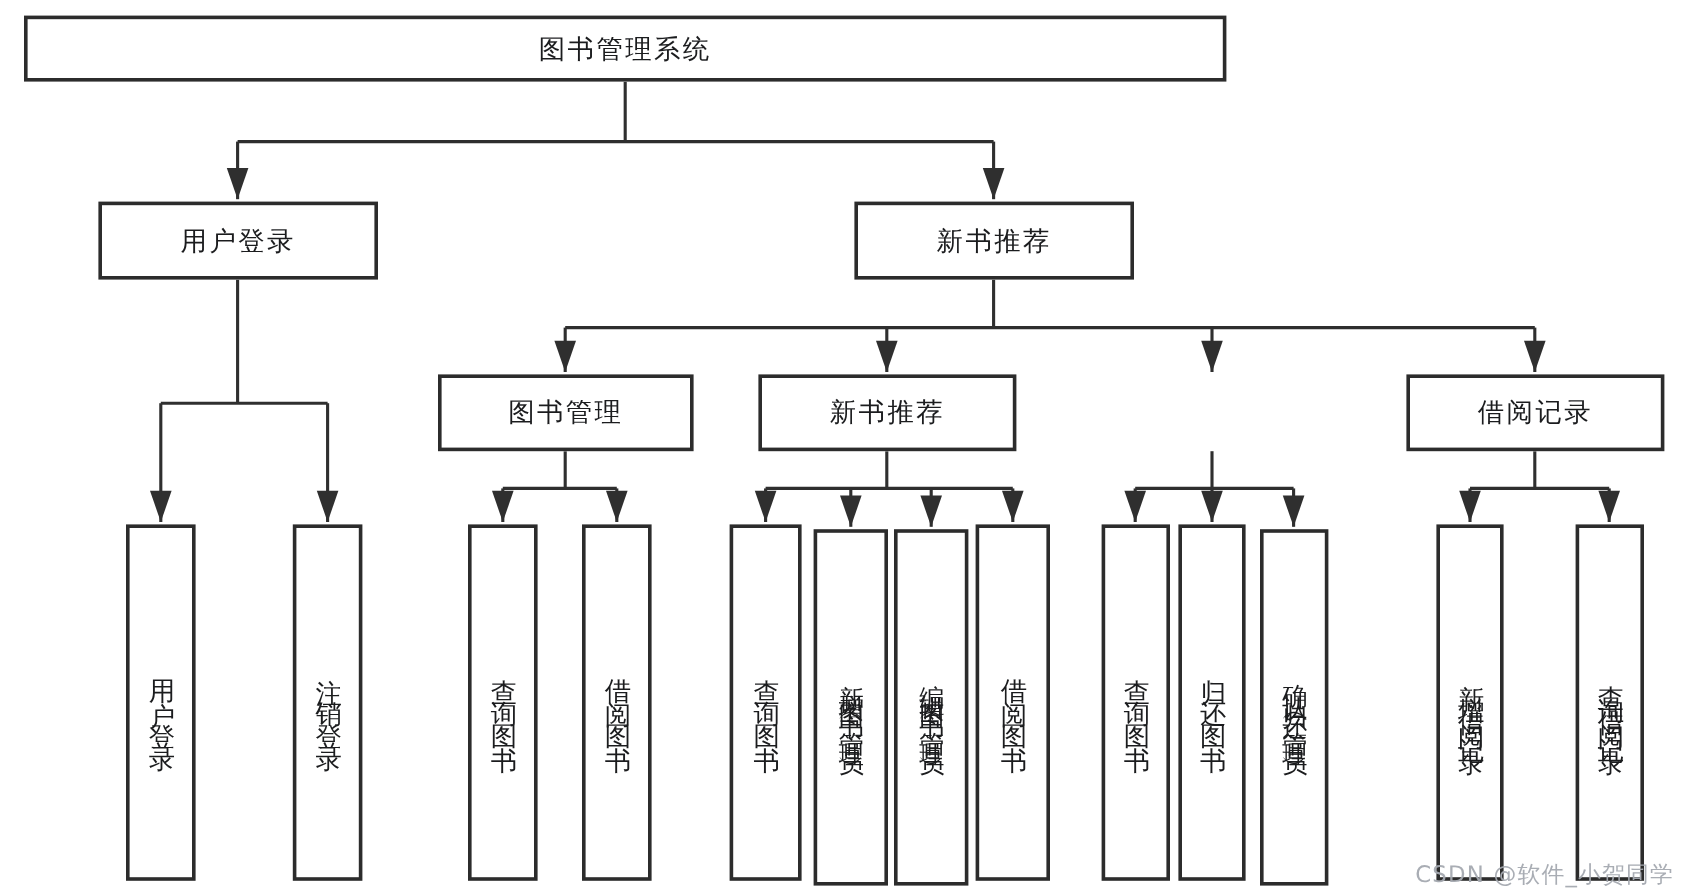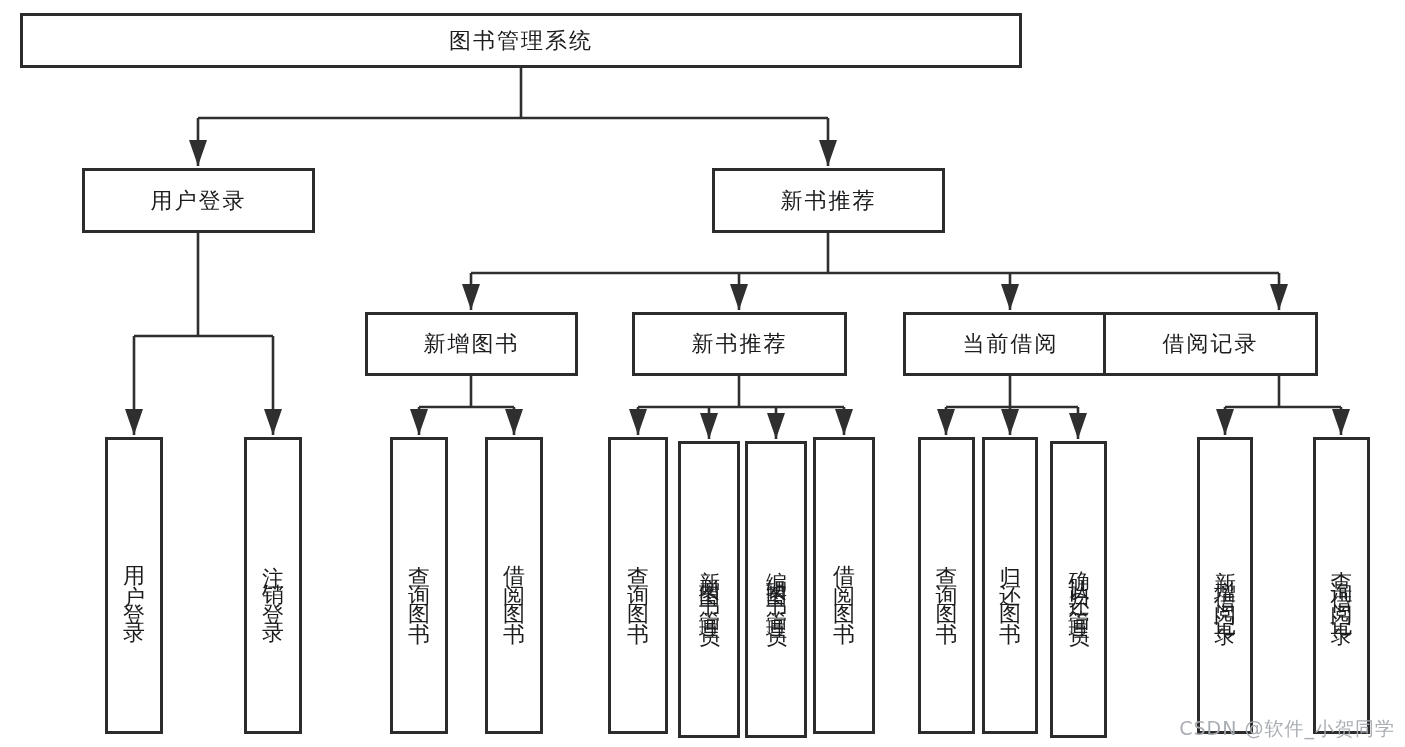--- a/index.html
+++ b/index.html
@@ -21,21 +21,21 @@
   .sp-wide span{letter-spacing:19px;}
   .sp-mid  span{letter-spacing:11px;}
   .sp-tight span{letter-spacing:8px;font-size:21px;}
   
   .n-root          {left:20px;  top:13px;  width:1002px;height:55px;}
   .n-login-branch  {left:82px;  top:168px; width:233px; height:65px;}
   .n-book-mgmt     {left:712px; top:168px; width:233px; height:65px;}
   .n-new-book-rec  {left:365px; top:312px; width:213px; height:64px;}
   .n-book-borrow   {left:632px; top:312px; width:215px; height:64px;}
   .n-current-borrow{left:903px; top:312px; width:215px; height:64px;}
-  .n-borrow-record {left:1103px;top:312px; width:215px; height:64px;}
+  .n-borrow-record {left:1172px;top:312px; width:215px; height:64px;}
   .n-user-login    {left:105px; top:437px; width:58px;  height:297px;}
   .n-logout        {left:244px; top:437px; width:58px;  height:297px;}
   .n-nbr-query     {left:390px; top:437px; width:58px;  height:297px;}
   .n-nbr-borrow    {left:485px; top:437px; width:58px;  height:297px;}
   .n-bb-query      {left:608px; top:437px; width:60px;  height:297px;}
   .n-bb-add        {left:678px; top:441px; width:62px;  height:297px;}
   .n-bb-edit       {left:745px; top:441px; width:62px;  height:297px;}
   .n-bb-borrow     {left:813px; top:437px; width:62px;  height:297px;}
   .n-cb-query      {left:918px; top:437px; width:57px;  height:297px;}
   .n-cb-return     {left:982px; top:437px; width:56px;  height:297px;}
@@ -123,27 +123,24 @@
   </div>
 
   <div class="box hbox n-login-branch">
     <span>用户登录</span>
   </div>
   <div class="box hbox n-book-mgmt">
     <span>新书推荐</span>
   </div>
 
   <div class="box hbox n-new-book-rec">
-    <span>新增图书</span>
+    <span>图书管理</span>
   </div>
   <div class="box hbox n-book-borrow">
     <span>新书推荐</span>
-  </div>
-  <div class="box hbox n-current-borrow">
-    <span>当前借阅</span>
   </div>
   <div class="box hbox n-borrow-record">
     <span>借阅记录</span>
   </div>
 
   <div class="box vbox sp-wide n-user-login">
     <span>用户登录</span>
   </div>
   <div class="box vbox sp-wide n-logout">
     <span>注销登录</span>

